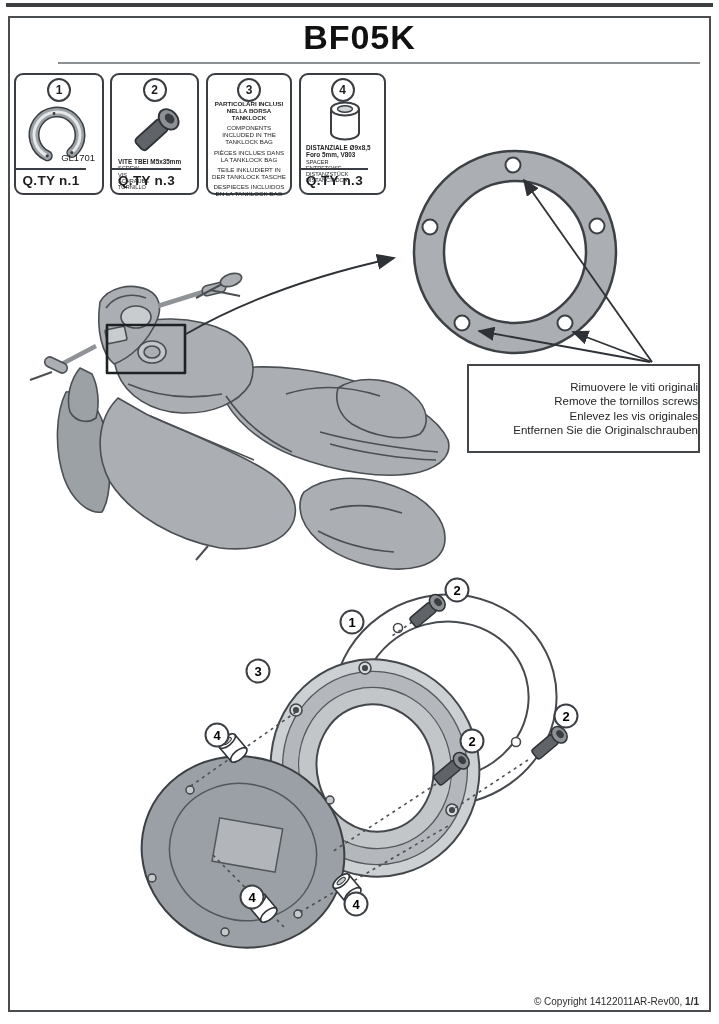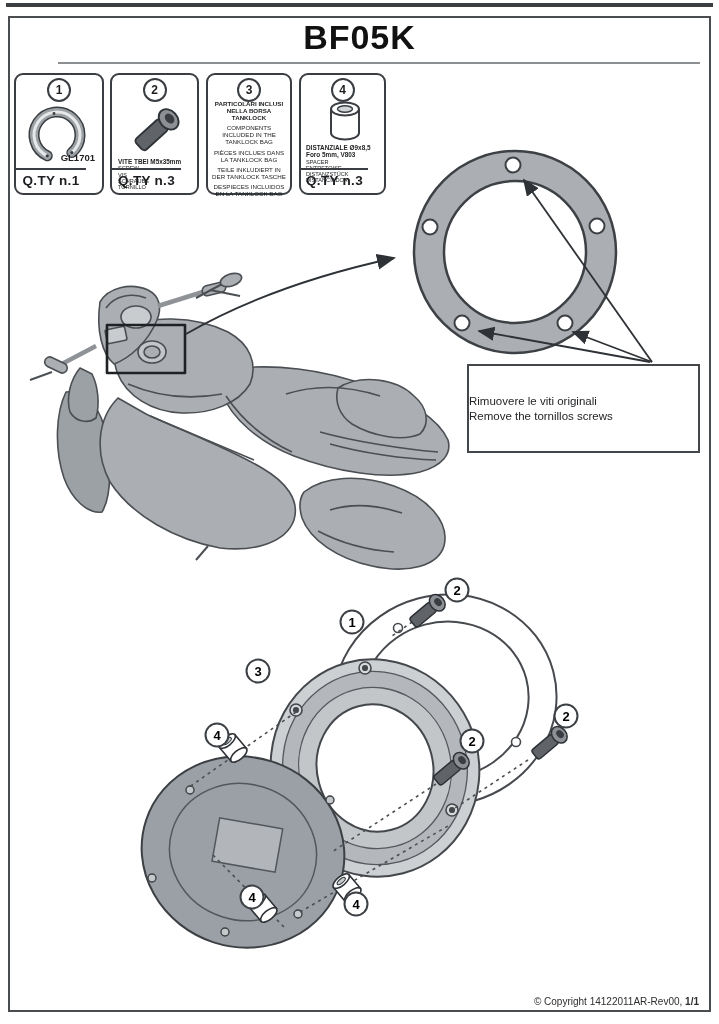--- a/index.html
+++ b/index.html
@@ -12,33 +12,33 @@
   .rule { position:absolute; left:58px; top:62px; width:642px; height:2px; background:#8c8f92; }
 
   
   .pbox { position:absolute; top:73px; height:122px; border:2px solid #3a3e42; border-radius:9px; background:#fff; box-sizing:border-box; }
   .pnum { position:absolute; top:3px; left:50%; transform:translateX(-50%); width:20px; height:20px;
           border:2px solid #3a3e42; border-radius:50%; font-weight:bold; font-size:12px;
           text-align:center; line-height:20px; background:#fff; }
   .qty  { position:absolute; left:0; right:16px; bottom:0; height:23px; border-top:2px solid #3a3e42;
           font-weight:bold; font-size:13.5px; text-align:center; line-height:21px; letter-spacing:.3px; }
   .icon-abs { position:absolute; }
-  .code1 { position:absolute; right:7px; bottom:30px; font-size:9.5px; font-weight:bold; }
+  .code1 { position:absolute; right:7px; bottom:30px; font-size:9.5px; font-weight:normal; }
   .p2text { position:absolute; left:6px; top:83px; }
   .pname  { font-size:6.4px; font-weight:bold; line-height:1.15; }
   .plang  { font-size:5.6px; line-height:1.12; }
   .p3wrap { position:absolute; left:3px; right:3px; top:26px; }
   .p3line { font-size:6.2px; text-align:center; line-height:1.12; margin-bottom:3.5px; }
   .p3line.b { font-weight:bold; }
   .p4text { position:absolute; left:5px; top:69px; }
 
   
   .note { position:absolute; left:467px; top:364px; width:233px; height:89px; border:2px solid #44474a;
           background:#fff; box-sizing:border-box; display:flex; flex-direction:column; justify-content:center; }
-  .note div { font-size:11.5px; line-height:1.25; text-align:left; color:#232527; }
+  .note div { font-size:11.5px; line-height:1.25; text-align:right; color:#232527; }
 
   .footer { position:absolute; right:20px; top:996px; font-size:10px; color:#2b2d2f; }
   .footer b { font-weight:bold; }
 
   svg.overlay { position:absolute; left:0; top:0; width:719px; height:1024px; }
 </style>
 </head>
 <body>
 
 <div class="sheet">
@@ -272,17 +272,19 @@
       <div class="plang">ENTRETOISE</div>
       <div class="plang">DISTANZSTÜCK</div>
       <div class="plang">DISTANCIADOR</div>
     </div>
     <div class="qty">Q.TY n.3</div>
   </div>
 
   <div class="note">
     <div>Rimuovere le viti originali</div>
     <div>Remove the tornillos screws</div>
+    <div>Enlevez  les vis originales</div>
+    <div>Entfernen Sie die Originalschrauben</div>
   </div>
 
   <div class="footer"><span>© Copyright 14122011AR-Rev00, </span><b>1/1</b></div>
 
 </div>
 
 </body></html>

